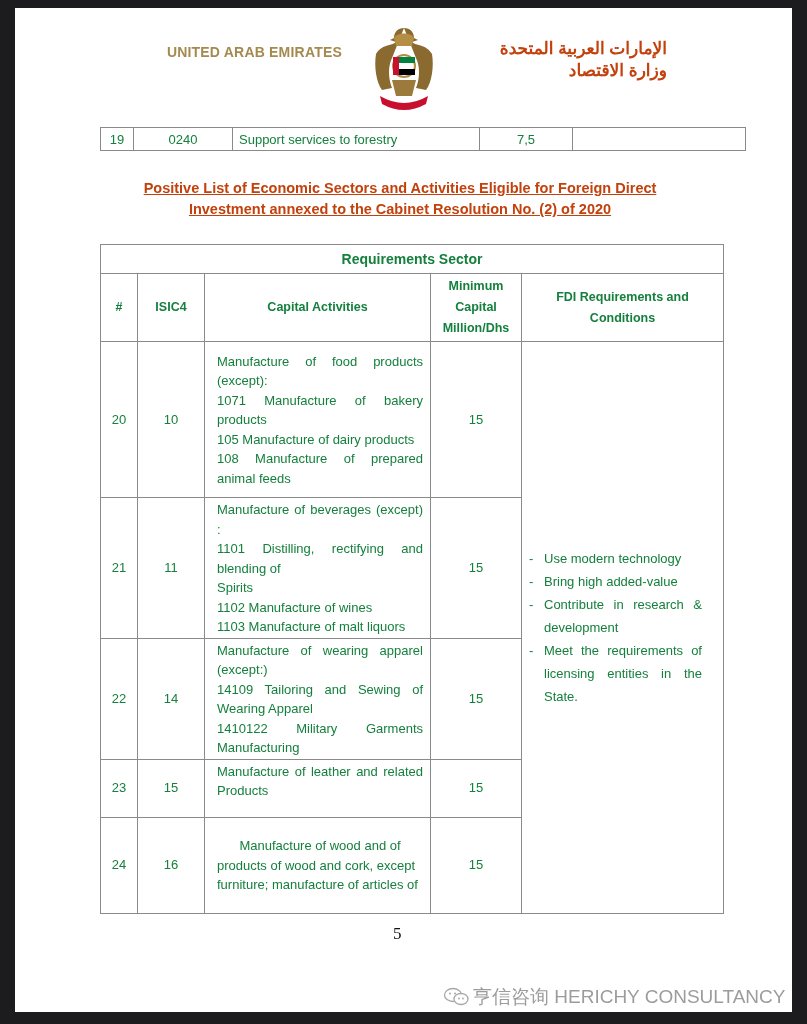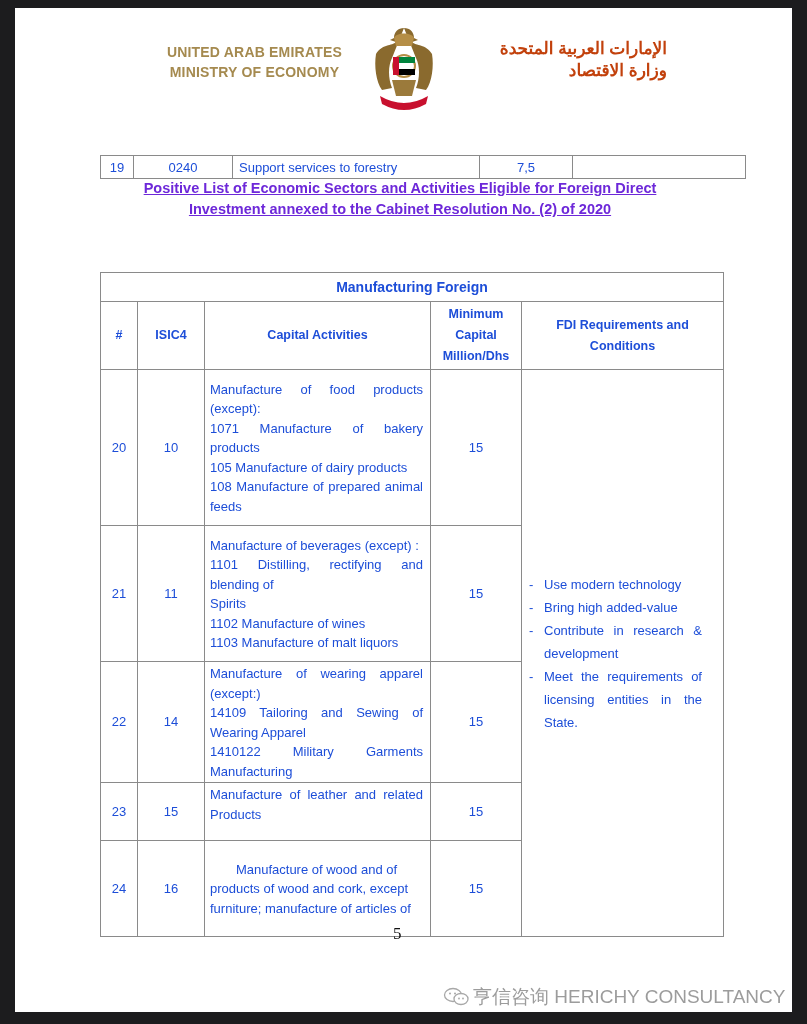--- a/index.html
+++ b/index.html
@@ -14,35 +14,35 @@
   .hdr-en {
     position: absolute; right: 450px; top: 34px; text-align: center;
     color: #a58a4f; font-weight: bold; font-size: 14px; line-height: 20px; letter-spacing: 0.2px;
   }
   .hdr-ar {
     position: absolute; left: 433px; top: 30px; text-align: right; direction: rtl;
     color: #c2410c; font-weight: bold; font-size: 17px; line-height: 22px; width: 172px; margin-left: 47px;
   }
   .emblem { position: absolute; left: 357px; top: 18px; width: 64px; height: 84px; }
 
-  table.grid { border-collapse: collapse; position: absolute; font-size: 13px; color: #1d4ed8; margin-top: 28px; }
+  table.grid { border-collapse: collapse; position: absolute; font-size: 13px; color: #15803d; }
   table.grid td, table.grid th { border: 1px solid #8a8a8a; }
   .t19 { left: 85px; top: 119px; width: 646px; }
   .t19 td { height: 22px; padding: 0 6px; }
 
   .title {
     position: absolute; left: 85px; top: 170px; width: 600px; text-align: center;
-    font-weight: bold; font-size: 14.5px; line-height: 21px; color: #6d28d9; text-decoration: underline;
+    font-weight: bold; font-size: 14.5px; line-height: 21px; color: #c2410c; text-decoration: underline;
   }
 
   .main { left: 85px; top: 236px; width: 624px; }
   .main th { font-weight: bold; font-size: 12.5px; text-align: center; padding: 2px 4px; line-height: 21px; }
   .main td { vertical-align: middle; font-size: 13px; line-height: 19.5px; }
   .main .c { text-align: center; }
-  .main .act { text-align: justify; padding: 2px 7px 1px 5px; }
+  .main .act { text-align: justify; padding: 2px 7px 1px 12px; }
   .main .act span { display: block; }
   .sector { font-size: 14px !important; height: 24px; }
   ul.req { list-style: none; margin: 0; padding: 0 20px 0 6px; font-size: 13px; line-height: 23px; text-align: justify; }
   ul.req li { padding-left: 15px; position: relative; }
   ul.req li::before { content: "-"; position: absolute; left: 0; }
 
   .pagenum {
     position: absolute; left: 378px; top: 916px; font-family: "Liberation Serif", serif; font-size: 17px; color: #111;
   }
   .watermark {
@@ -51,21 +51,20 @@
   }
   .wechat-icon { width: 28px; height: 20px; }
 </style>
 </head>
 <body>
 
 <div class="page">
 
   <div class="hdr-en">
     <div>UNITED ARAB EMIRATES</div>
-    <div>MINISTRY OF ECONOMY</div>
   </div>
 
   <svg class="emblem" viewBox="0 0 64 84">
     <path d="M32 2 C26 2 22 6 22 12 L18 14 L24 16 C20 20 10 18 4 28 C2 40 4 56 10 64 L20 62 C16 52 16 40 20 32 Z" fill="#8a6a2e"></path>
     <path d="M32 2 C38 2 42 6 42 12 L46 14 L40 16 C44 20 54 18 60 28 C62 40 60 56 54 64 L44 62 C48 52 48 40 44 32 Z" fill="#8a6a2e"></path>
     <path d="M22 12 C24 6 40 6 42 12 L40 20 L24 20 Z" fill="#b58e46"></path>
     <circle cx="32" cy="40" r="11" fill="#fff" stroke="#b58e46" stroke-width="2"></circle>
     <rect x="21" y="31" width="6" height="18" fill="#c8102e"></rect>
     <rect x="27" y="31" width="16" height="6" fill="#00843d"></rect>
     <rect x="27" y="43" width="16" height="6" fill="#000"></rect>
@@ -91,21 +90,21 @@
     </table>
 
   <div class="title">
     <div>Positive List of Economic Sectors and Activities Eligible for Foreign Direct</div>
     <div>Investment annexed to the Cabinet Resolution No. (2) of 2020</div>
   </div>
 
   <table class="grid main">
     <tbody>
         <tr>
-      <th colspan="5" class="sector">Manufacturing Foreign</th>
+      <th colspan="5" class="sector">Requirements Sector</th>
     </tr>
     <tr>
       <th style="width:28px">#</th>
       <th style="width:58px">ISIC4</th>
       <th style="width:217px">Capital Activities</th>
       <th style="width:82px">
         <div>Minimum</div>
         <div>Capital</div>
         <div>Million/Dhs</div>
       </th>

